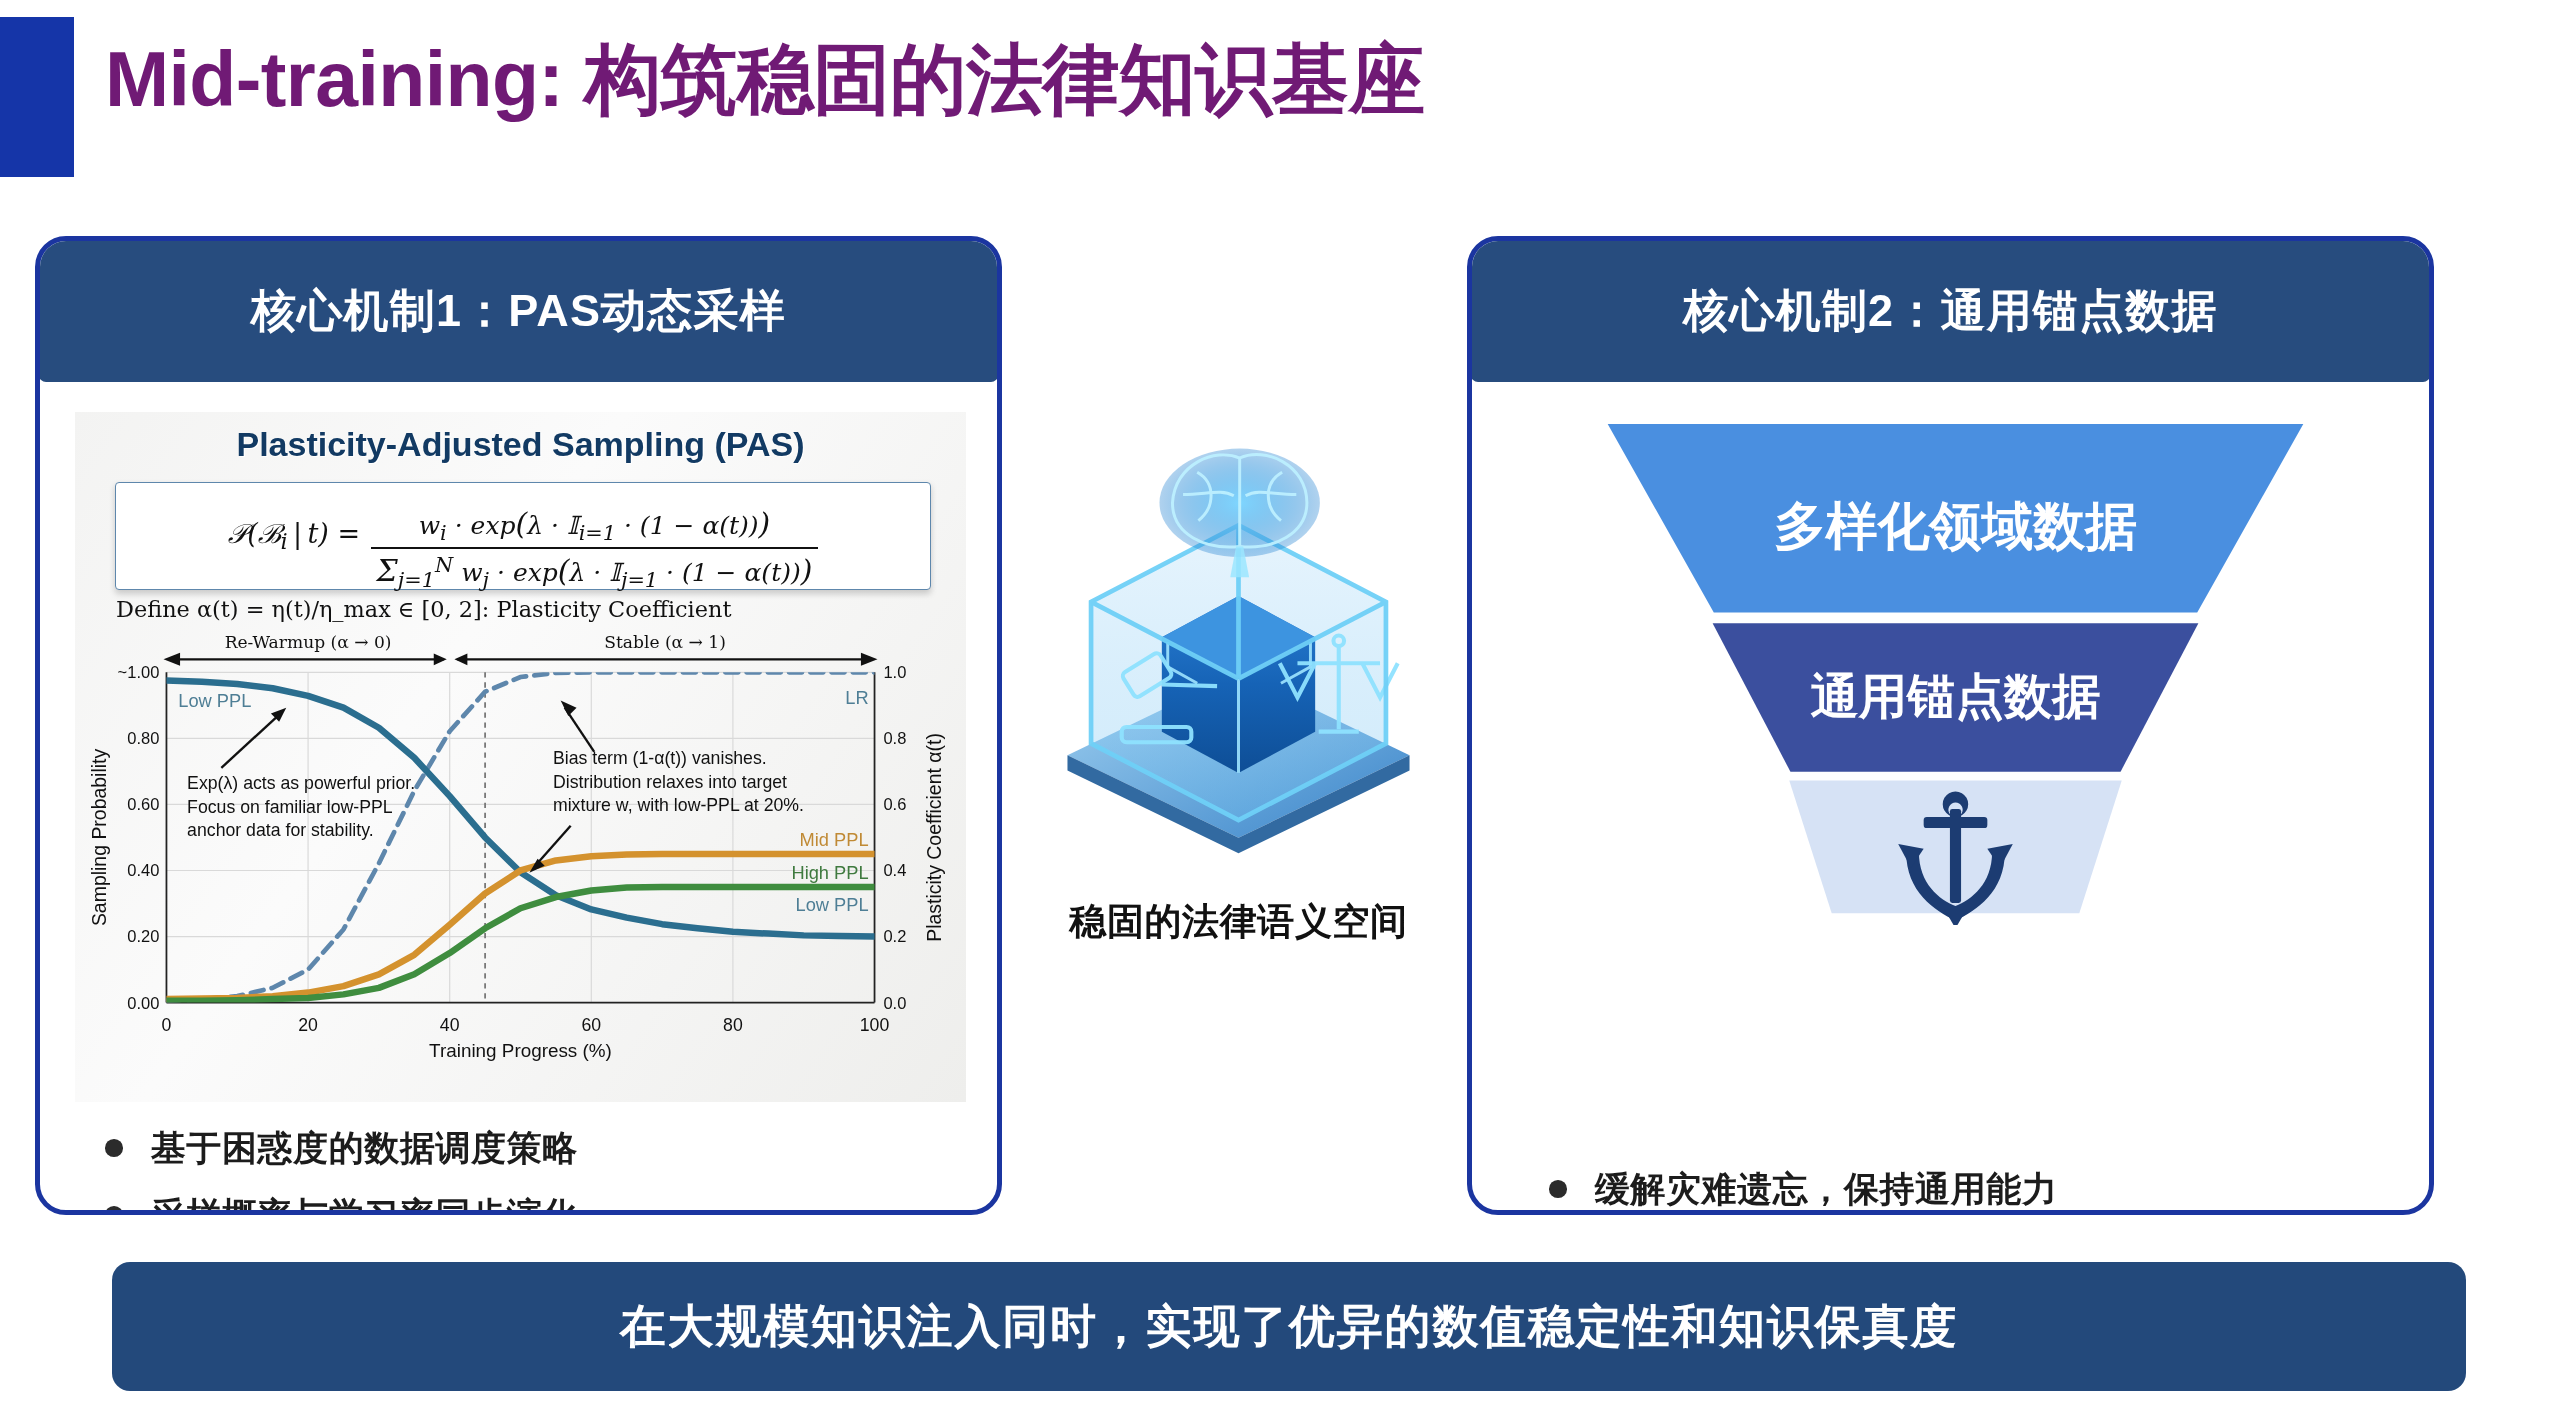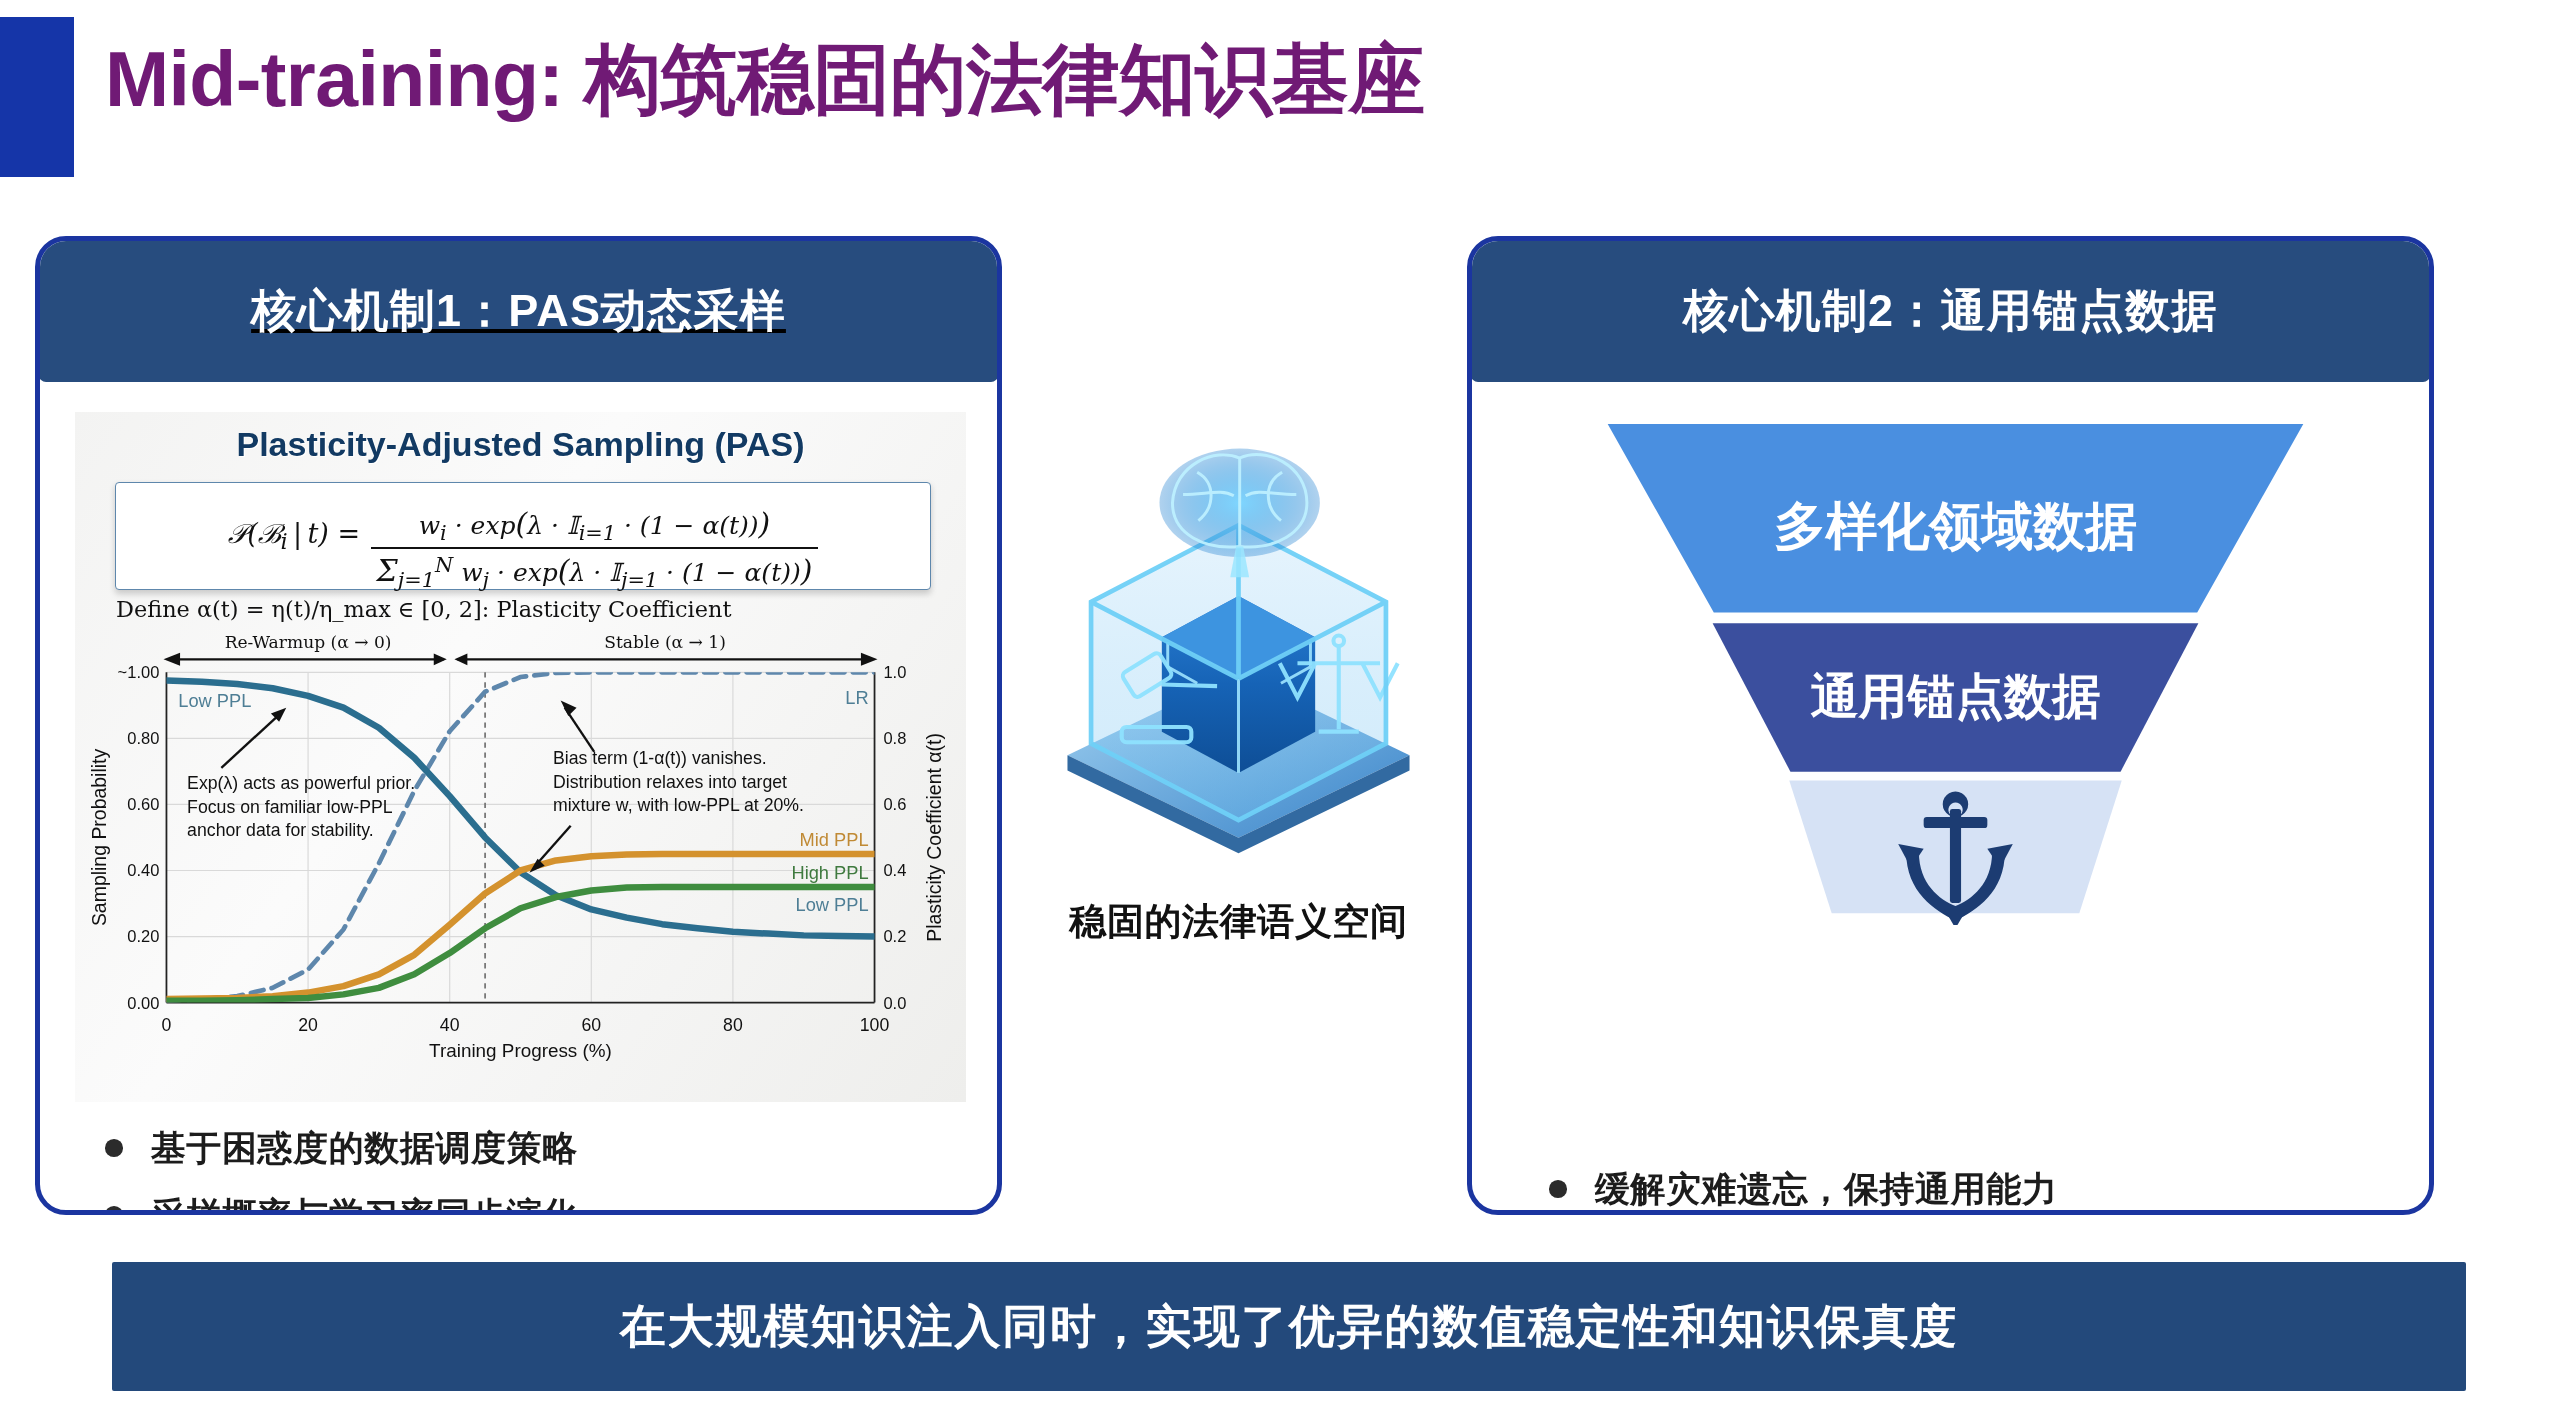--- a/index.html
+++ b/index.html
@@ -30,21 +30,21 @@
   }
   #panel-left{left:35px;top:236px;width:967px;height:979px;}
   #panel-right{left:1467px;top:236px;width:967px;height:979px;}
 
   .panel-header{
     position:absolute;left:-1.2px;top:-1.2px;width:calc(100% + 2.4px);
     background:#274C7E;border-radius:28px 28px 7px 7px;
     display:flex;align-items:center;justify-content:center;
     box-sizing:border-box;
   }
-  #panel-left .panel-header{height:142px;text-decoration:underline;}
+  #panel-left .panel-header{height:142px;}
   #panel-right .panel-header{height:142px;}
   .panel-header-text{
     color:#ffffff;font-size:45px;font-weight:bold;letter-spacing:1.2px;
     white-space:nowrap;
   }
 
   
   .figure-card{
     position:absolute;left:35px;top:171px;width:891px;height:690px;
     background:linear-gradient(125deg,#f3f3f2 0%,#fbfbfb 40%,#eeeeec 100%);
@@ -106,21 +106,21 @@
   }
 
   
   #funnel{
     position:absolute;left:59px;top:177px;width:849px;height:507px;
   }
 
   
   #bottom-banner{
     position:absolute;left:112px;top:1262px;width:2354px;height:129px;
-    background:#23497B;border-radius:2px;
+    background:#23497B;border-radius:18px;
     display:flex;align-items:center;justify-content:center;
   }
   #bottom-banner .banner-text{
     color:#ffffff;font-size:46px;font-weight:bold;letter-spacing:1.8px;
     white-space:nowrap;
   }
 </style>
 </head>
 <body>
 

